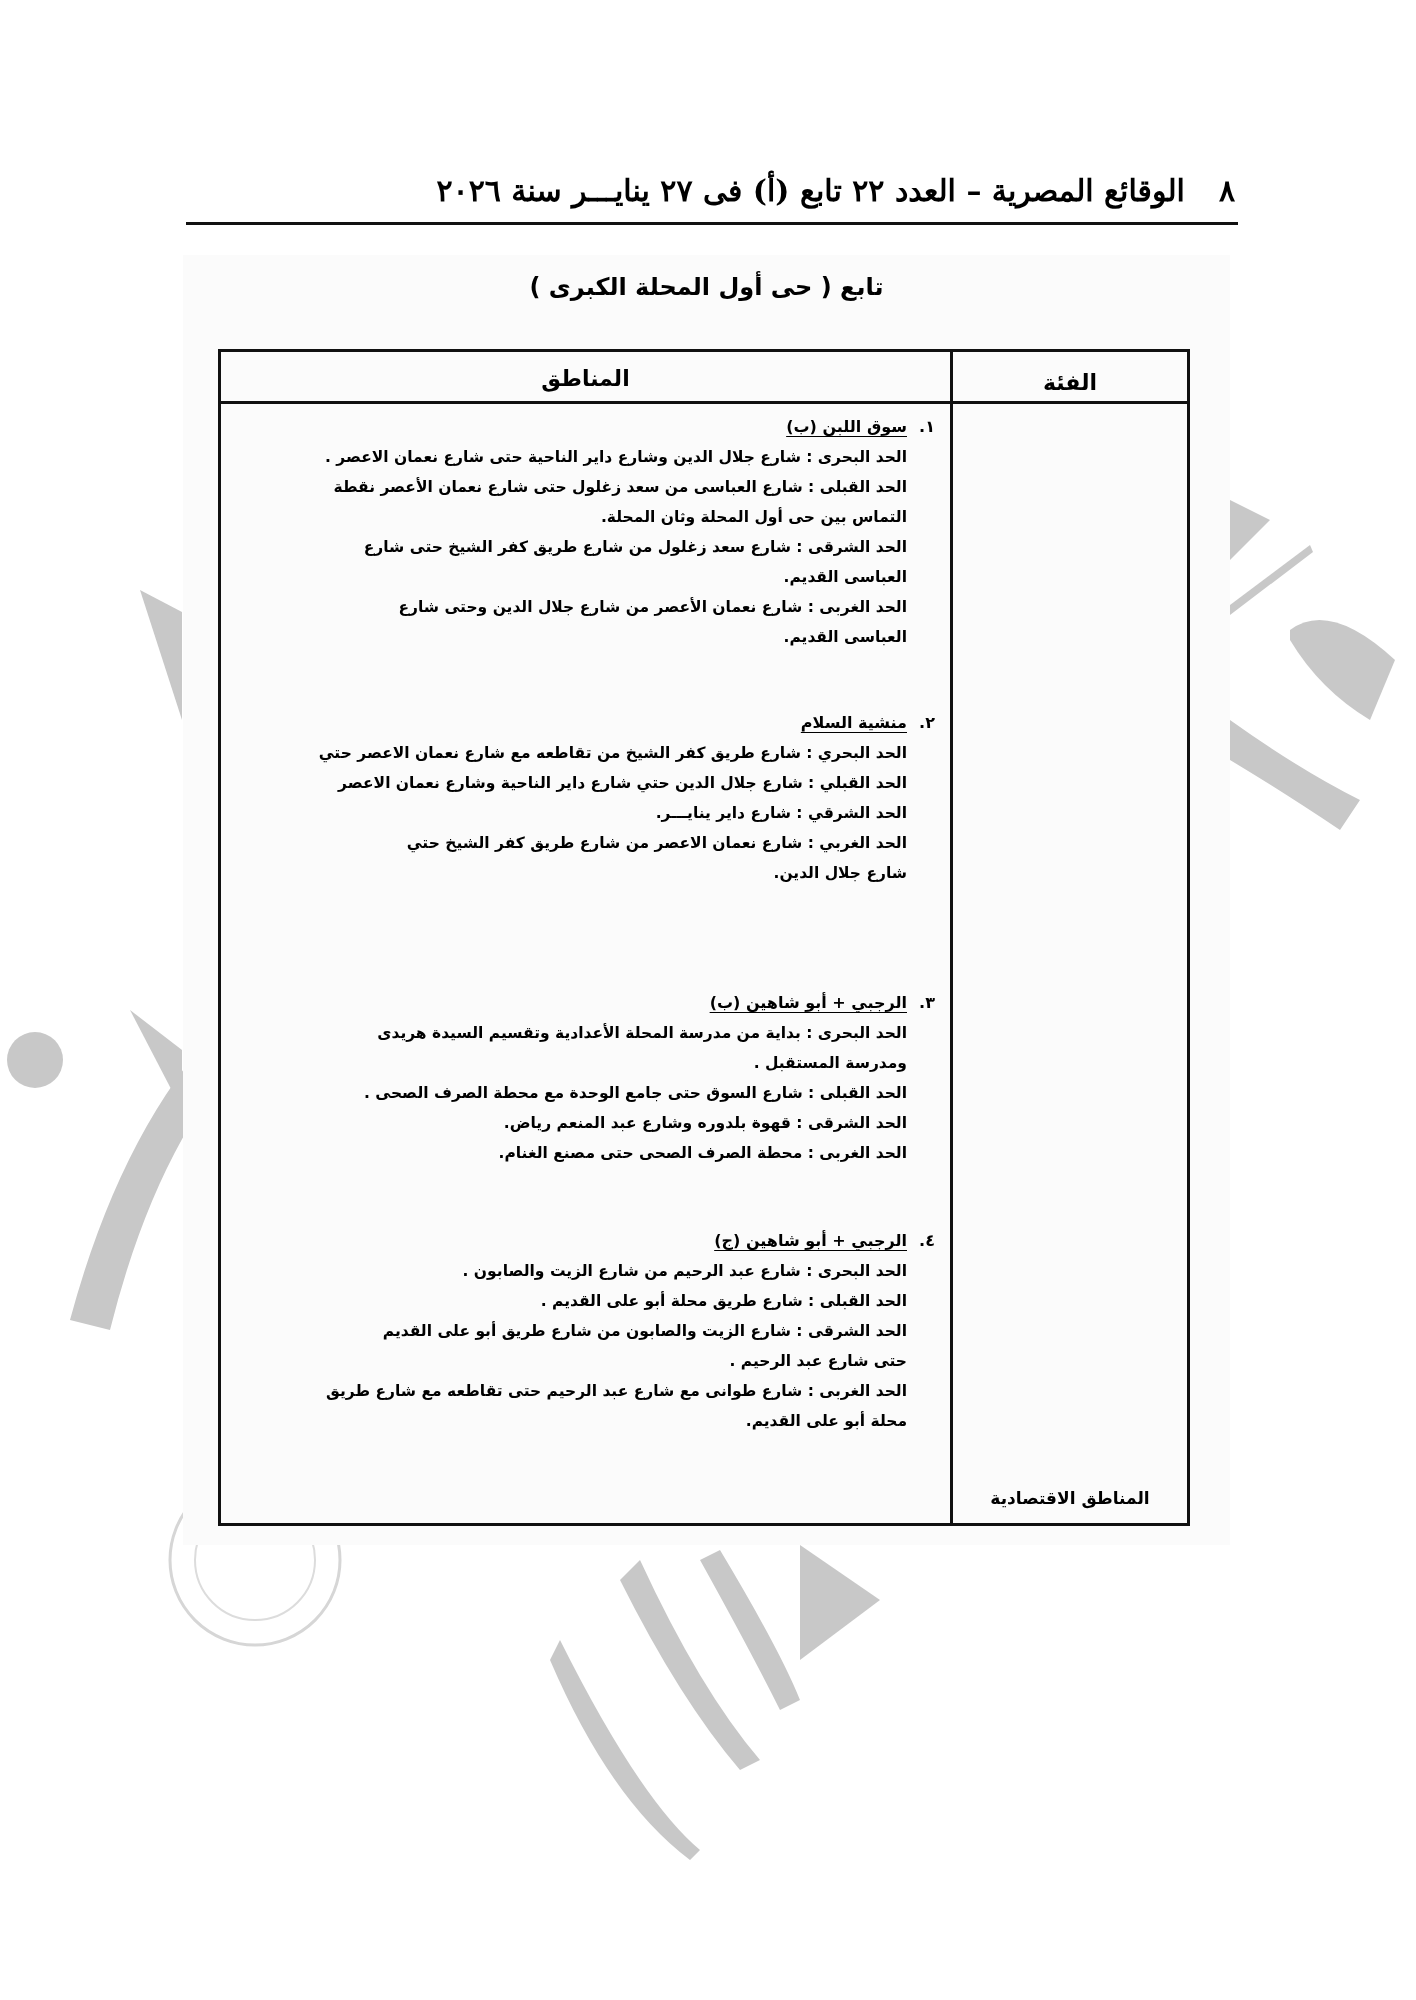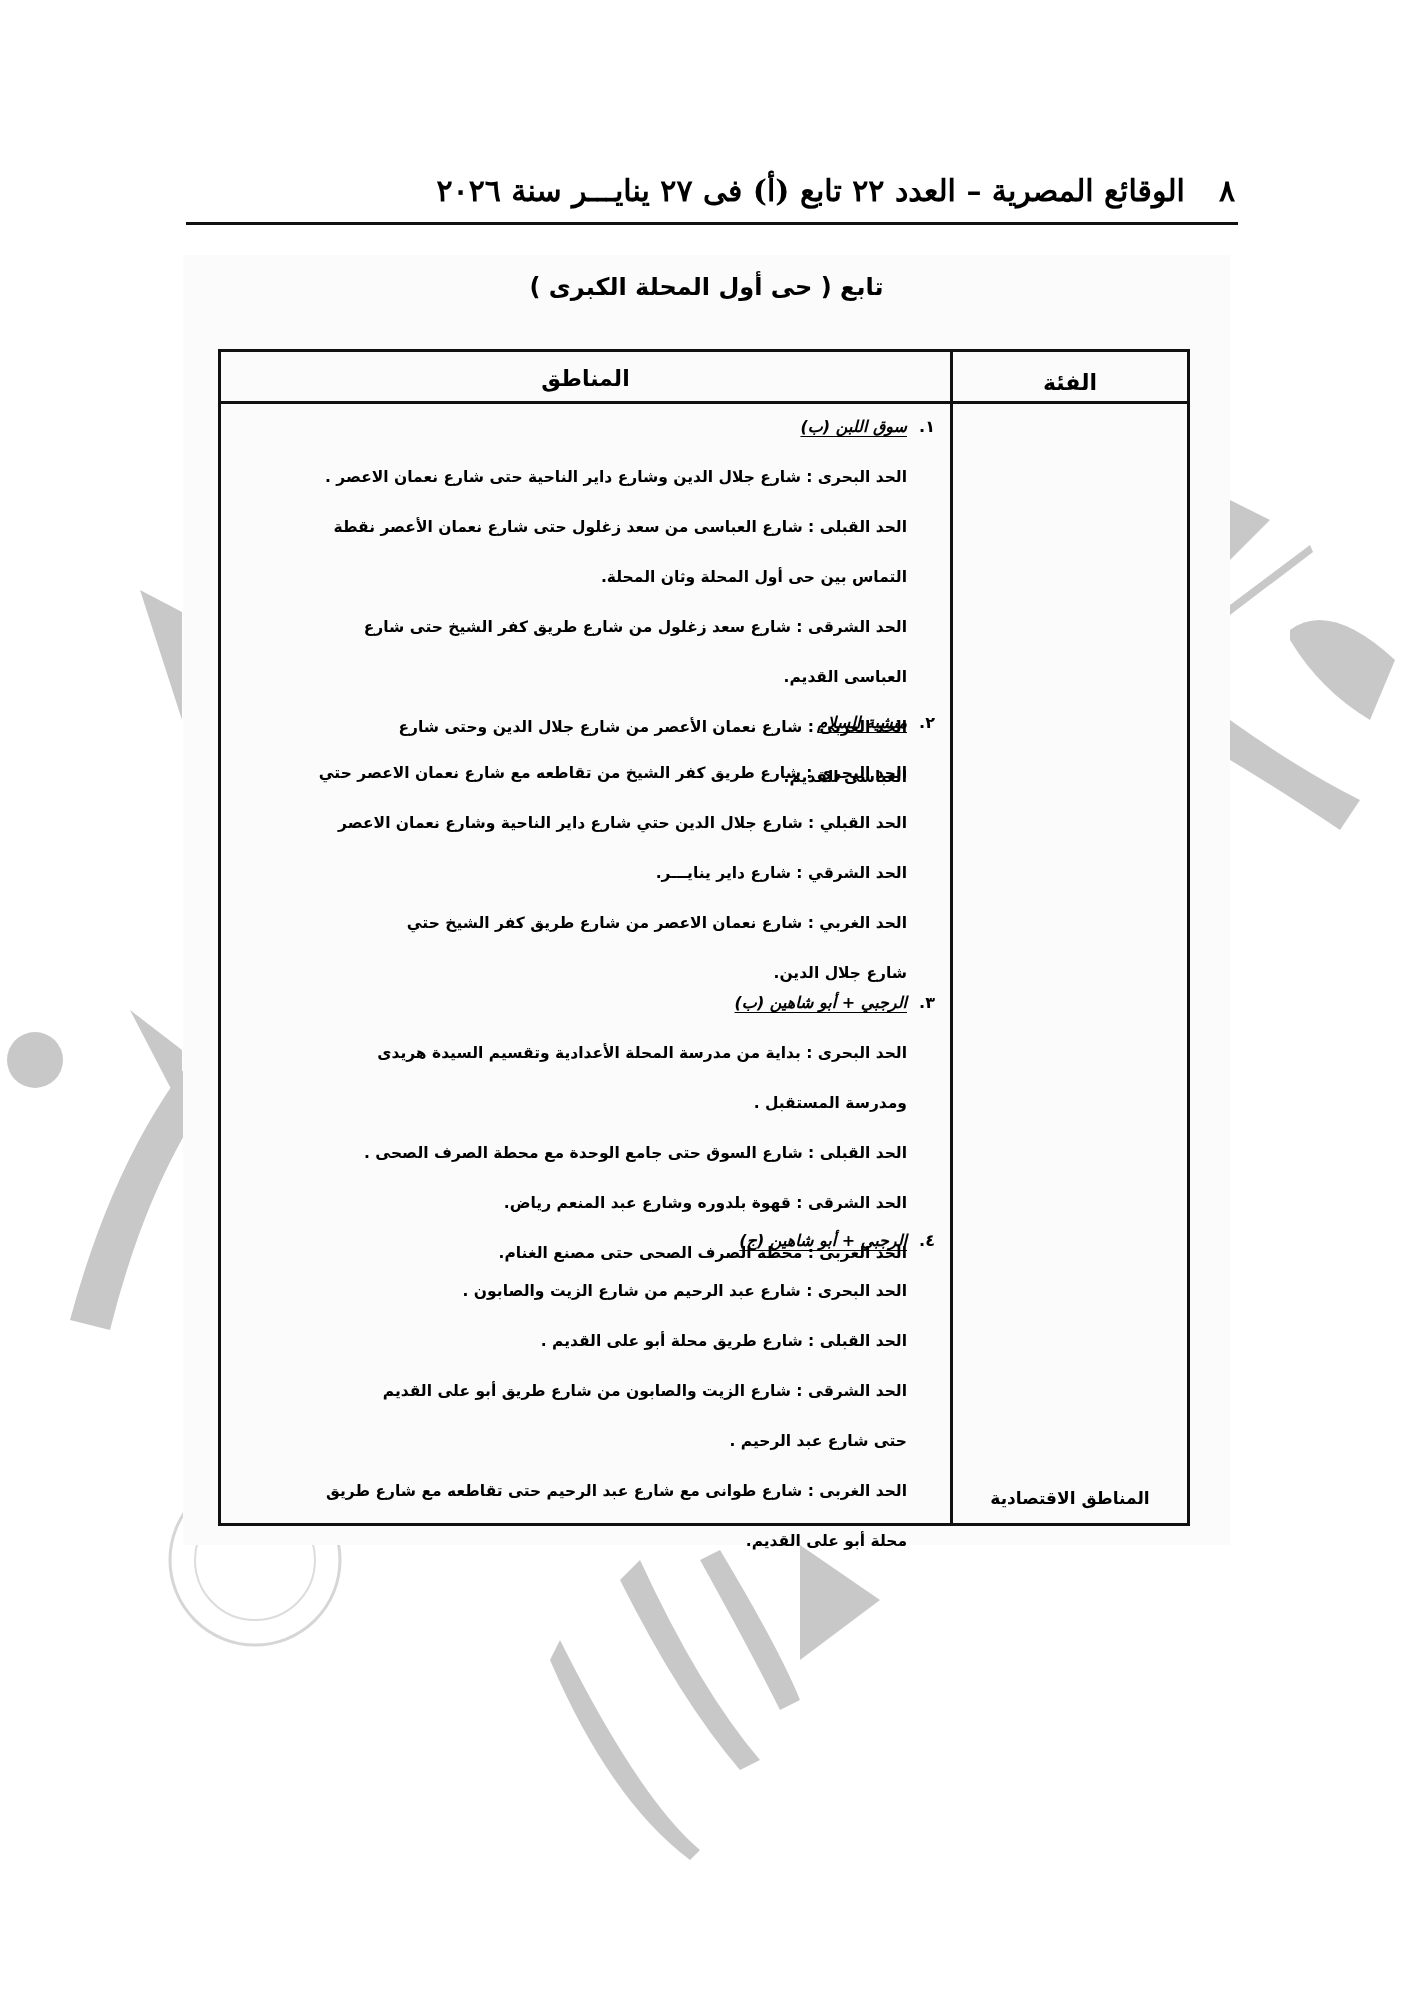--- a/index.html
+++ b/index.html
@@ -59,22 +59,22 @@
   }
   .category-cell span { transform: translateY(-15px); }
 
   .regions-cell {
     position: absolute; top: 56px; left: 10px; width: 716px; bottom: 0;
     direction: rtl; font-weight: bold; font-size: 15.5px; line-height: 30px;
   }
   .zone { position: absolute; right: 0; left: 0; }
   .zone-head { display: flex; align-items: center; height: 30px; }
   .zone-num { width: 40px; text-align: center; font-size: 16px; }
-  .zone-name { text-decoration: underline; text-underline-offset: 4px; font-size: 16px; font-style: italic; }
-  .bline { padding-right: 40px; text-align: justify; text-align-last: right; margin-top: 20px; }
+  .zone-name { text-decoration: underline; text-underline-offset: 4px; font-size: 16px; }
+  .bline { padding-right: 40px; text-align: justify; text-align-last: right; }
 
   
   .wm { position: absolute; pointer-events: none; }
   .wm-gray { fill: #c8c8c8; }
 </style>
 </head>
 <body>
 
 <svg class="wm" width="1416" height="2000" style="left:0;top:0;" viewBox="0 0 1416 2000">
 

